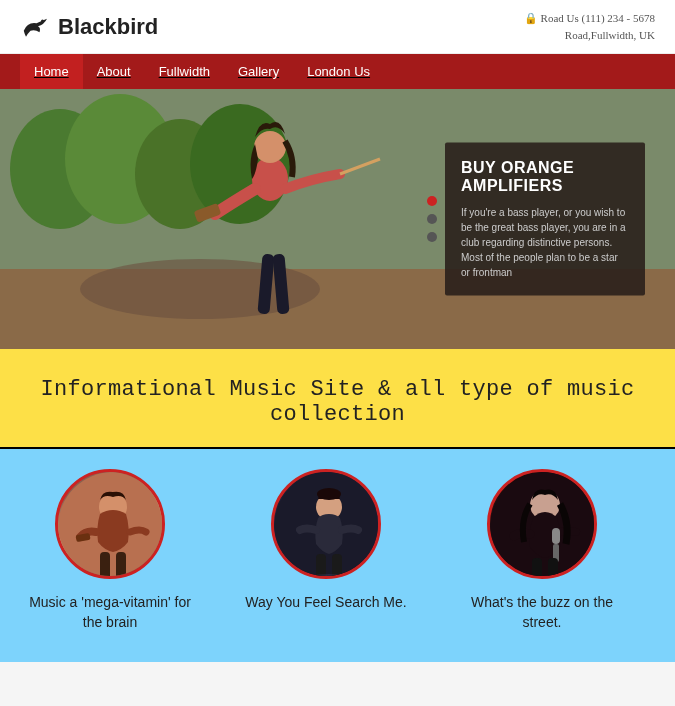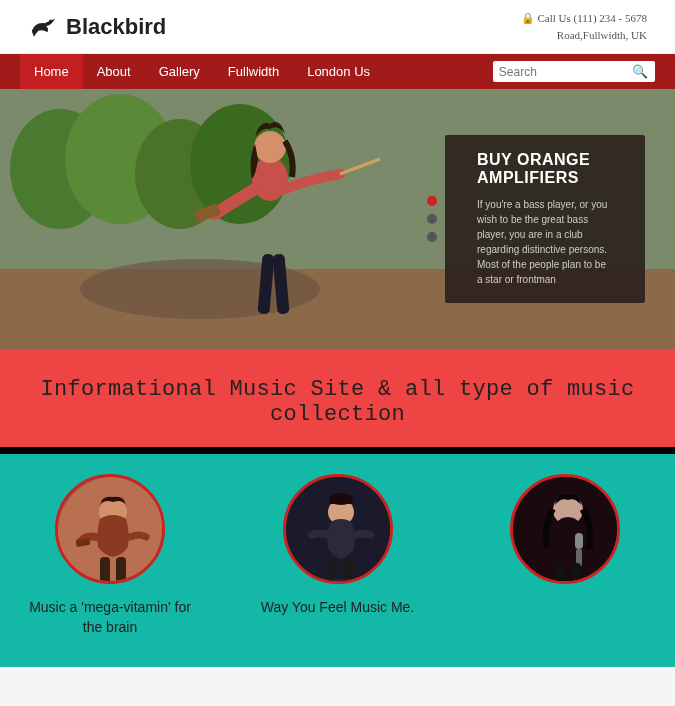--- a/index.html
+++ b/index.html
@@ -1,21 +1,21 @@
 <!DOCTYPE html>
 <html><head>
   <meta charset="utf-8">
   <style>
     * { margin: 0; padding: 0; box-sizing: border-box; }
     body { font-family: Georgia, 'Times New Roman', serif; background: #f5f5f5; width: 675px; }
 
     
     .header {
       background: #fff;
-      padding: 10px 28px;
+      padding: 10px 20px;
       display: flex;
       align-items: center;
       justify-content: space-between;
       border-bottom: 1px solid #eee;
     }
     .logo-area {
       display: flex;
       align-items: center;
       gap: 8px;
     }
@@ -43,20 +43,21 @@
     .navbar {
       background: #a31a1a;
       padding: 0 20px;
       display: flex;
       align-items: center;
       justify-content: space-between;
     }
     .nav-links {
       display: flex;
       list-style: none;
+      text-decoration: underline;
     }
     .nav-links li a {
       display: block;
       padding: 10px 14px;
       color: #fff;
       text-decoration: none;
       font-size: 13px;
       font-family: Arial, sans-serif;
     }
     .nav-links li.active a { background: #c22020; }
@@ -97,21 +98,21 @@
       background: linear-gradient(to right, #7a9a6a 0%, #8aaa70 30%, #6b8855 50%, #8a7050 70%, #aaa090 100%);
       position: relative;
     }
     .hero-overlay {
       position: absolute;
       right: 30px;
       top: 50%;
       transform: translateY(-50%);
       background: rgba(40, 30, 25, 0.88);
       color: #fff;
-      padding: 16px 32px;
+      padding: 16px 16px;
       width: 200px;
       border-radius: 2px;
     }
     .hero-overlay h2 {
       font-size: 16px;
       font-weight: bold;
       margin-bottom: 10px;
       font-family: Arial, sans-serif;
       text-transform: uppercase;
       letter-spacing: 0.5px;
@@ -135,39 +136,39 @@
       width: 10px;
       height: 10px;
       border-radius: 50%;
       background: #555;
       cursor: pointer;
     }
     .slider-dot.active { background: #cc2222; }
 
     
     .tagline-section {
-      background: #ef4444;
+      background: #fde047;
       text-align: center;
       padding: 28px 20px 20px;
-      border-bottom: 7px solid #000000;
+      border-bottom: 2px solid #000000;
     }
     .tagline-section h2 {
       font-size: 22px;
       color: #222;
       font-family: 'Courier New', monospace;
       font-weight: normal;
       letter-spacing: 0.3px;
     }
 
     
     .cards-section {
-      background: #14b8a6;
+      background: #7dd3fc;
       padding: 20px 20px 30px;
       display: flex;
-      justify-content: space-between;
+      justify-content: flex-start;
       gap: 36px;
     }
     .card {
       display: flex;
       flex-direction: column;
       align-items: center;
       width: 180px;
       gap: 14px;
     }
     .card-avatar {
@@ -198,48 +199,44 @@
   <div class="logo-area">
 
     <svg class="logo-bird" viewBox="0 0 40 30" fill="none" xmlns="http://www.w3.org/2000/svg">
       <path d="M5 20 Q10 8 22 10 Q30 6 36 4 Q32 12 24 14 Q28 16 26 22 Q20 18 14 20 Q10 24 8 28 Q6 24 5 20Z" fill="#222"></path>
       <circle cx="30" cy="7" r="2" fill="#222"></circle>
     </svg>
     <span class="logo-text">Blackbird</span>
   </div>
   <div class="contact-info">
     <div class="phone">
-      🔒 <span>Call Us</span> <span>(111) 234 - 5678</span>
+      🔒 <span>Road Us</span> <span>(111) 234 - 5678</span>
     </div>
     <div>Road,Fullwidth, UK</div>
   </div>
 </header>
 
 <nav class="navbar">
   <ul class="nav-links">
     <li class="active">
       <a href="#">Home</a>
     </li>
     <li>
       <a href="#">About</a>
     </li>
     <li>
+      <a href="#">Fullwidth</a>
+    </li>
+    <li>
       <a href="#">Gallery</a>
-    </li>
-    <li>
-      <a href="#">Fullwidth</a>
     </li>
     <li>
       <a href="#">London Us</a>
     </li>
   </ul>
-  <div class="search-box">
-    <input type="text" placeholder="Search" style="">
-    <button class="search-icon-btn">🔍</button>
-  </div>
 </nav>
 
 <section class="hero">
 
   <div class="hero-bg">
 
     <svg width="675" height="260" viewBox="0 0 675 260" style="position:absolute;top:0;left:0;">
 
       <rect width="675" height="260" fill="#7a8a6a"></rect>
 
@@ -318,21 +315,21 @@
         <path d="M42 58 Q32 55 26 58" stroke="#2a2a3a" stroke-width="8" fill="none" stroke-linecap="round"></path>
         <path d="M68 58 Q78 55 84 58" stroke="#2a2a3a" stroke-width="8" fill="none" stroke-linecap="round"></path>
         <rect x="42" y="82" width="10" height="26" rx="4" fill="#1a1a1a"></rect>
         <rect x="58" y="82" width="10" height="26" rx="4" fill="#1a1a1a"></rect>
         <path d="M44 27 Q46 18 55 20 Q64 18 66 27" fill="#1a0808" stroke="none"></path>
         <ellipse cx="55" cy="22" rx="12" ry="6" fill="#1a0808"></ellipse>
 
         <ellipse cx="55" cy="108" rx="25" ry="6" fill="#3a3a5a" opacity="0.5"></ellipse>
       </svg>
     </div>
-    <p class="card-title">Way You Feel Music Me.</p>
+    <p class="card-title">Way You Feel Search Me.</p>
   </div>
 
   <div class="card">
     <div class="card-avatar avatar-3">
       <svg width="110" height="110" viewBox="0 0 110 110">
         <circle cx="55" cy="55" r="55" fill="#1a0a10"></circle>
 
         <circle cx="55" cy="33" r="15" fill="#c8a090"></circle>
         <path d="M43 46 Q38 60 40 75 Q46 84 55 86 Q64 84 70 75 Q72 60 67 46 Q62 40 55 40 Q48 40 43 46Z" fill="#1a0a10"></path>
         <path d="M40 62 Q30 60 24 64" stroke="#1a0a10" stroke-width="9" fill="none" stroke-linecap="round"></path>
@@ -341,15 +338,16 @@
         <rect x="62" y="56" width="8" height="16" rx="4" fill="#888"></rect>
         <rect x="63" y="72" width="6" height="18" rx="2" fill="#666"></rect>
         <rect x="42" y="86" width="10" height="22" rx="4" fill="#111"></rect>
         <rect x="58" y="86" width="10" height="22" rx="4" fill="#111"></rect>
 
         <path d="M42 28 Q44 15 55 18 Q66 15 68 28 Q62 20 55 23 Q48 20 42 28Z" fill="#0a0505"></path>
         <path d="M70 32 Q80 50 76 72" stroke="#0a0505" stroke-width="7" fill="none"></path>
         <path d="M40 32 Q30 48 34 70" stroke="#0a0505" stroke-width="6" fill="none"></path>
       </svg>
     </div>
+    <p class="card-title">What's the buzz on the street.</p>
   </div>
 
 </section>
 
 </body></html>

